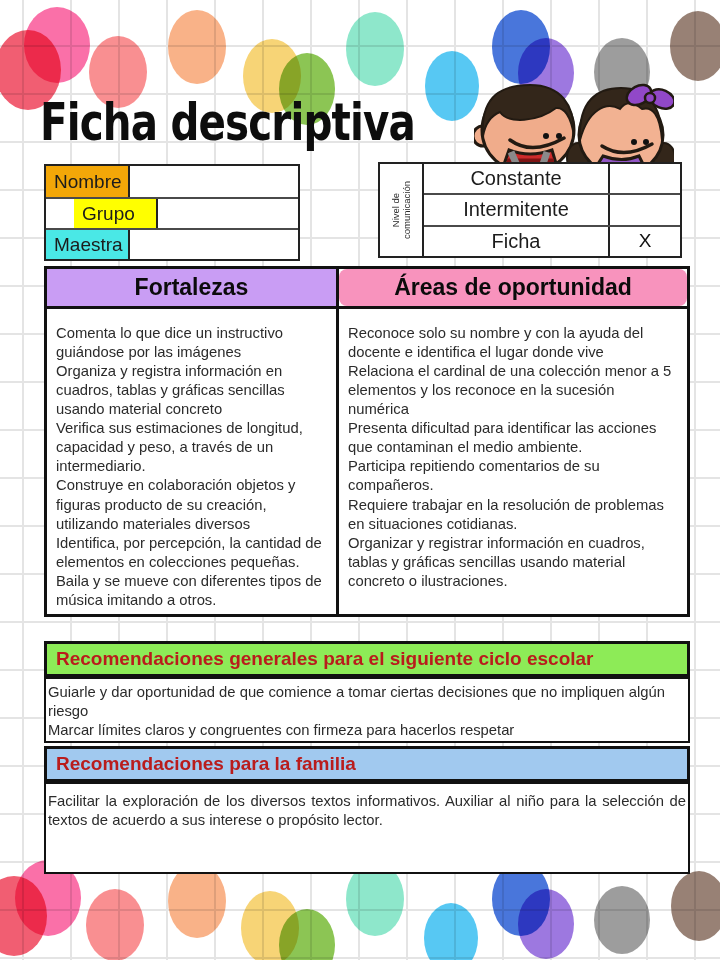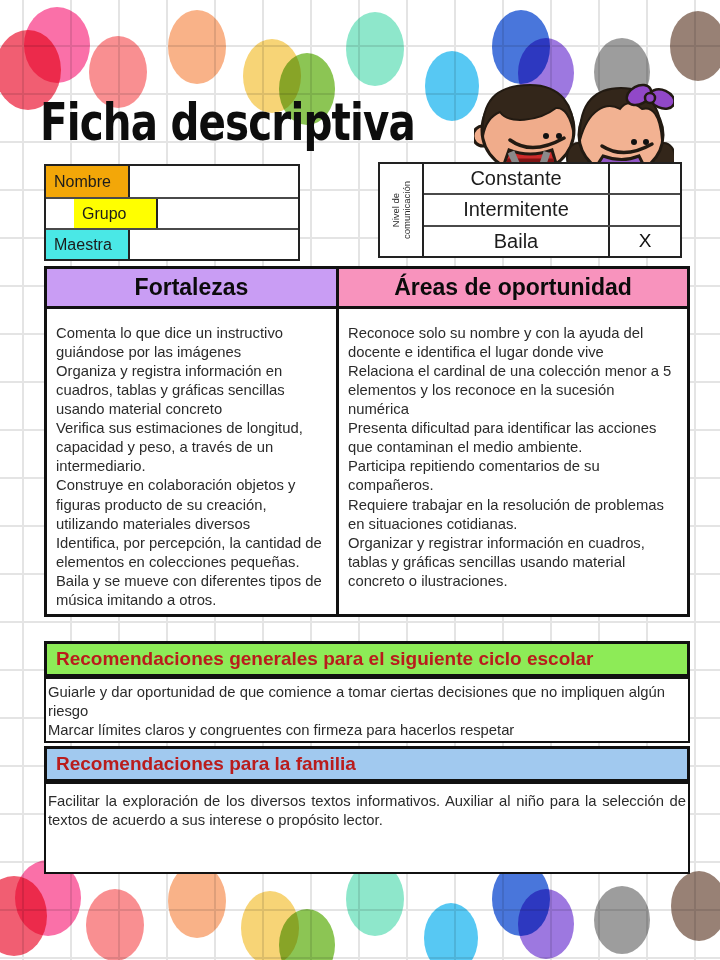--- a/index.html
+++ b/index.html
@@ -12,21 +12,21 @@
   .dot{position:absolute;border-radius:50%;mix-blend-mode:multiply;opacity:.88;z-index:1;}
   .layer{position:absolute;z-index:2;}
   
   .title{left:40px;top:92px;width:420px;font-family:"DejaVu Sans",sans-serif;font-weight:800;
     font-size:47px;color:#0d0d0d;letter-spacing:-1px;transform:scale(.86,1.1);transform-origin:left top;white-space:nowrap;}
   
   .info-table{left:44px;top:164px;width:256px;border:2px solid #222;background:#fff;box-sizing:border-box;}
   .info-row{display:flex;height:31px;box-sizing:border-box;}
   .info-row + .info-row{border-top:2px solid #4a4a4a;}
   .info-label{width:84px;box-sizing:border-box;border-right:2px solid #222;display:flex;align-items:center;
-    padding-left:8px;font-size:16px;color:#1c1c1c;}
+    padding-left:8px;font-size:19px;color:#1c1c1c;}
   .info-value{flex:1;background:#fff;}
   
   .comm-table{left:378px;top:162px;width:304px;height:96px;border:2px solid #222;background:#fff;
     box-sizing:border-box;display:flex;}
   .comm-axis{width:44px;border-right:2px solid #222;position:relative;box-sizing:border-box;}
   .comm-axis-text{position:absolute;left:50%;top:50%;transform:translate(-50%,-50%) rotate(-90deg);
     font-size:9.5px;line-height:1.2;color:#2a2a2a;white-space:pre-line;text-align:center;width:90px;}
   .comm-main{flex:1;display:flex;flex-direction:column;}
   .comm-row{flex:1;display:flex;box-sizing:border-box;}
   .comm-row + .comm-row{border-top:2px solid #4a4a4a;}
@@ -143,30 +143,30 @@
     <div class="comm-main">
       <div class="comm-row">
         <div class="comm-label">Constante</div>
         <div class="comm-mark"></div>
       </div>
       <div class="comm-row">
         <div class="comm-label">Intermitente</div>
         <div class="comm-mark"></div>
       </div>
       <div class="comm-row">
-        <div class="comm-label">Baila</div>
+        <div class="comm-label">Ficha</div>
         <div class="comm-mark">X</div>
       </div>
     </div>
   </div>
 
   <div class="layer main-table">
     <div class="main-head">
       <div class="main-head-cell cell-left" style="background-color: rgb(201, 157, 244);">Fortalezas</div>
-      <div class="main-head-cell cell-right" style="background-color: rgb(248, 147, 189);">Áreas de oportunidad</div>
+      <div class="main-head-cell cell-right" style="background-color: rgb(248, 147, 189); border-radius: 8px;">Áreas de oportunidad</div>
     </div>
     <div class="main-body">
       <div class="main-body-cell cell-left">Comenta lo que dice un instructivo guiándose por las imágenes
 Organiza y registra información en cuadros, tablas y gráficas sencillas usando material concreto
 Verifica sus estimaciones de longitud, capacidad y peso, a través de un intermediario.
 Construye en colaboración objetos y figuras producto de su creación, utilizando materiales diversos
 Identifica, por percepción, la cantidad de elementos en colecciones pequeñas.
 Baila y se mueve con diferentes tipos de música imitando  a otros.</div>
       <div class="main-body-cell cell-right">Reconoce solo su nombre y con la ayuda del docente e identifica el lugar donde vive
 Relaciona el cardinal de una colección menor a 5 elementos y los reconoce en la sucesión numérica

